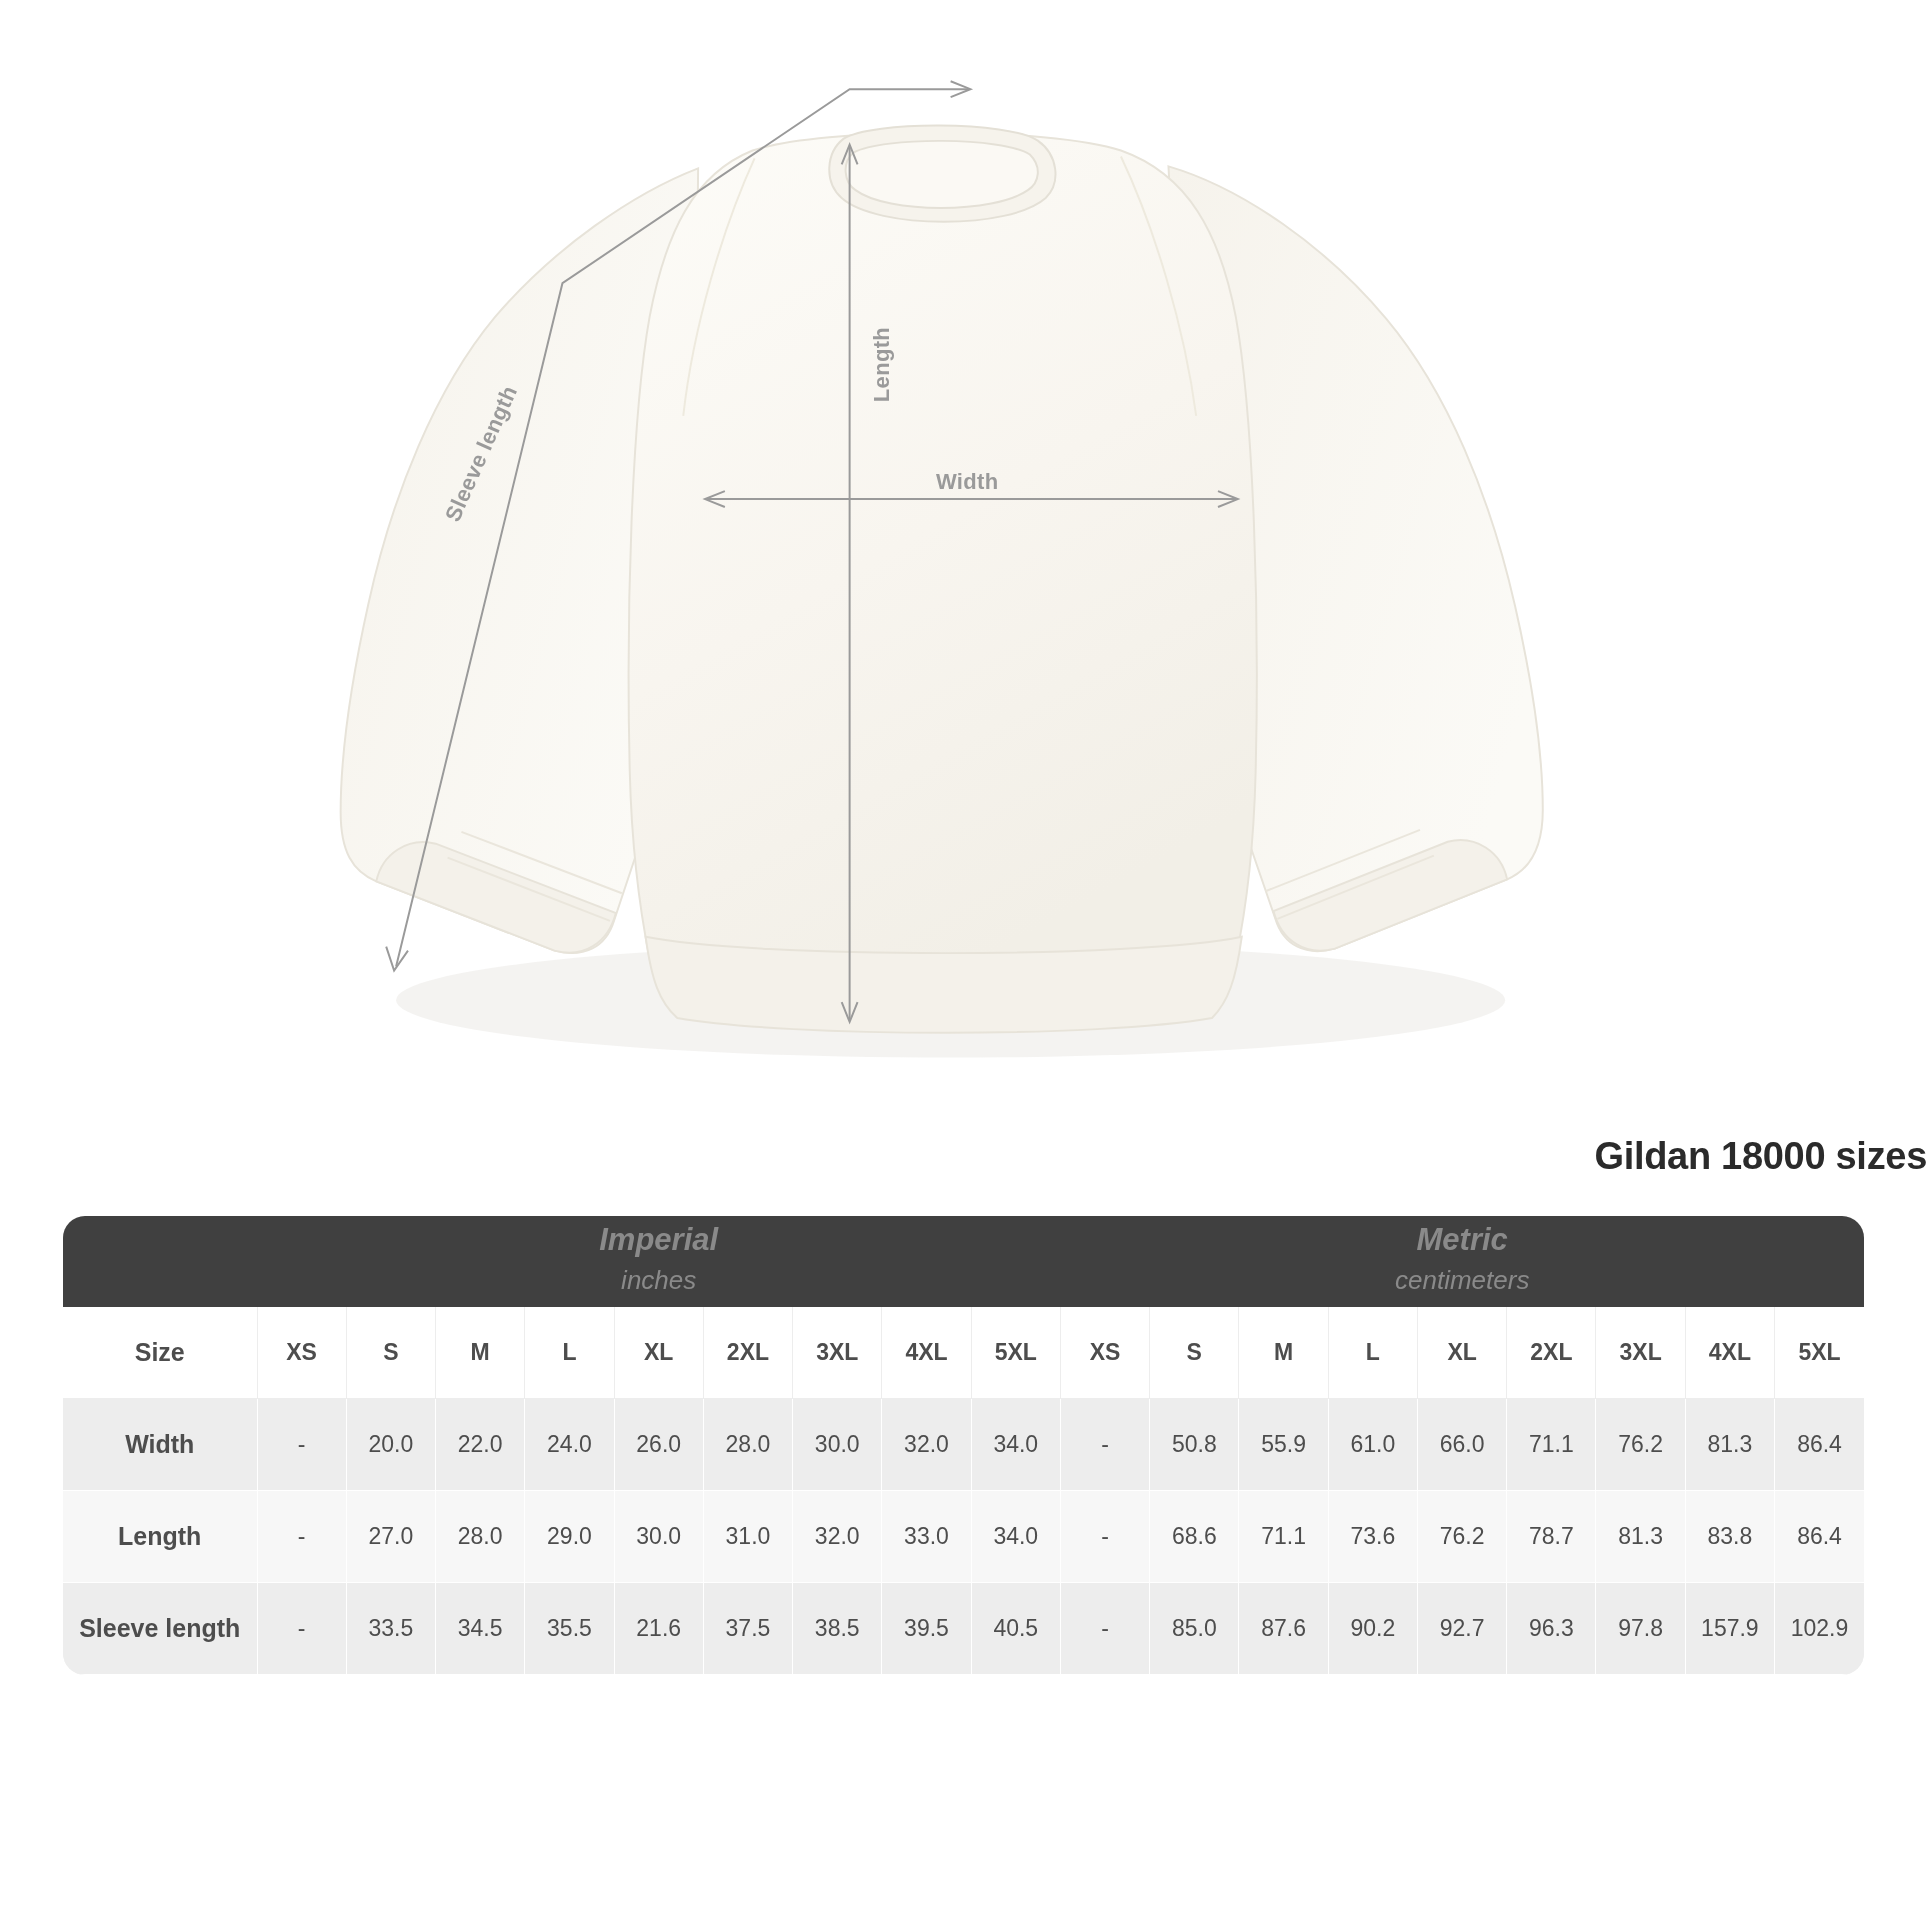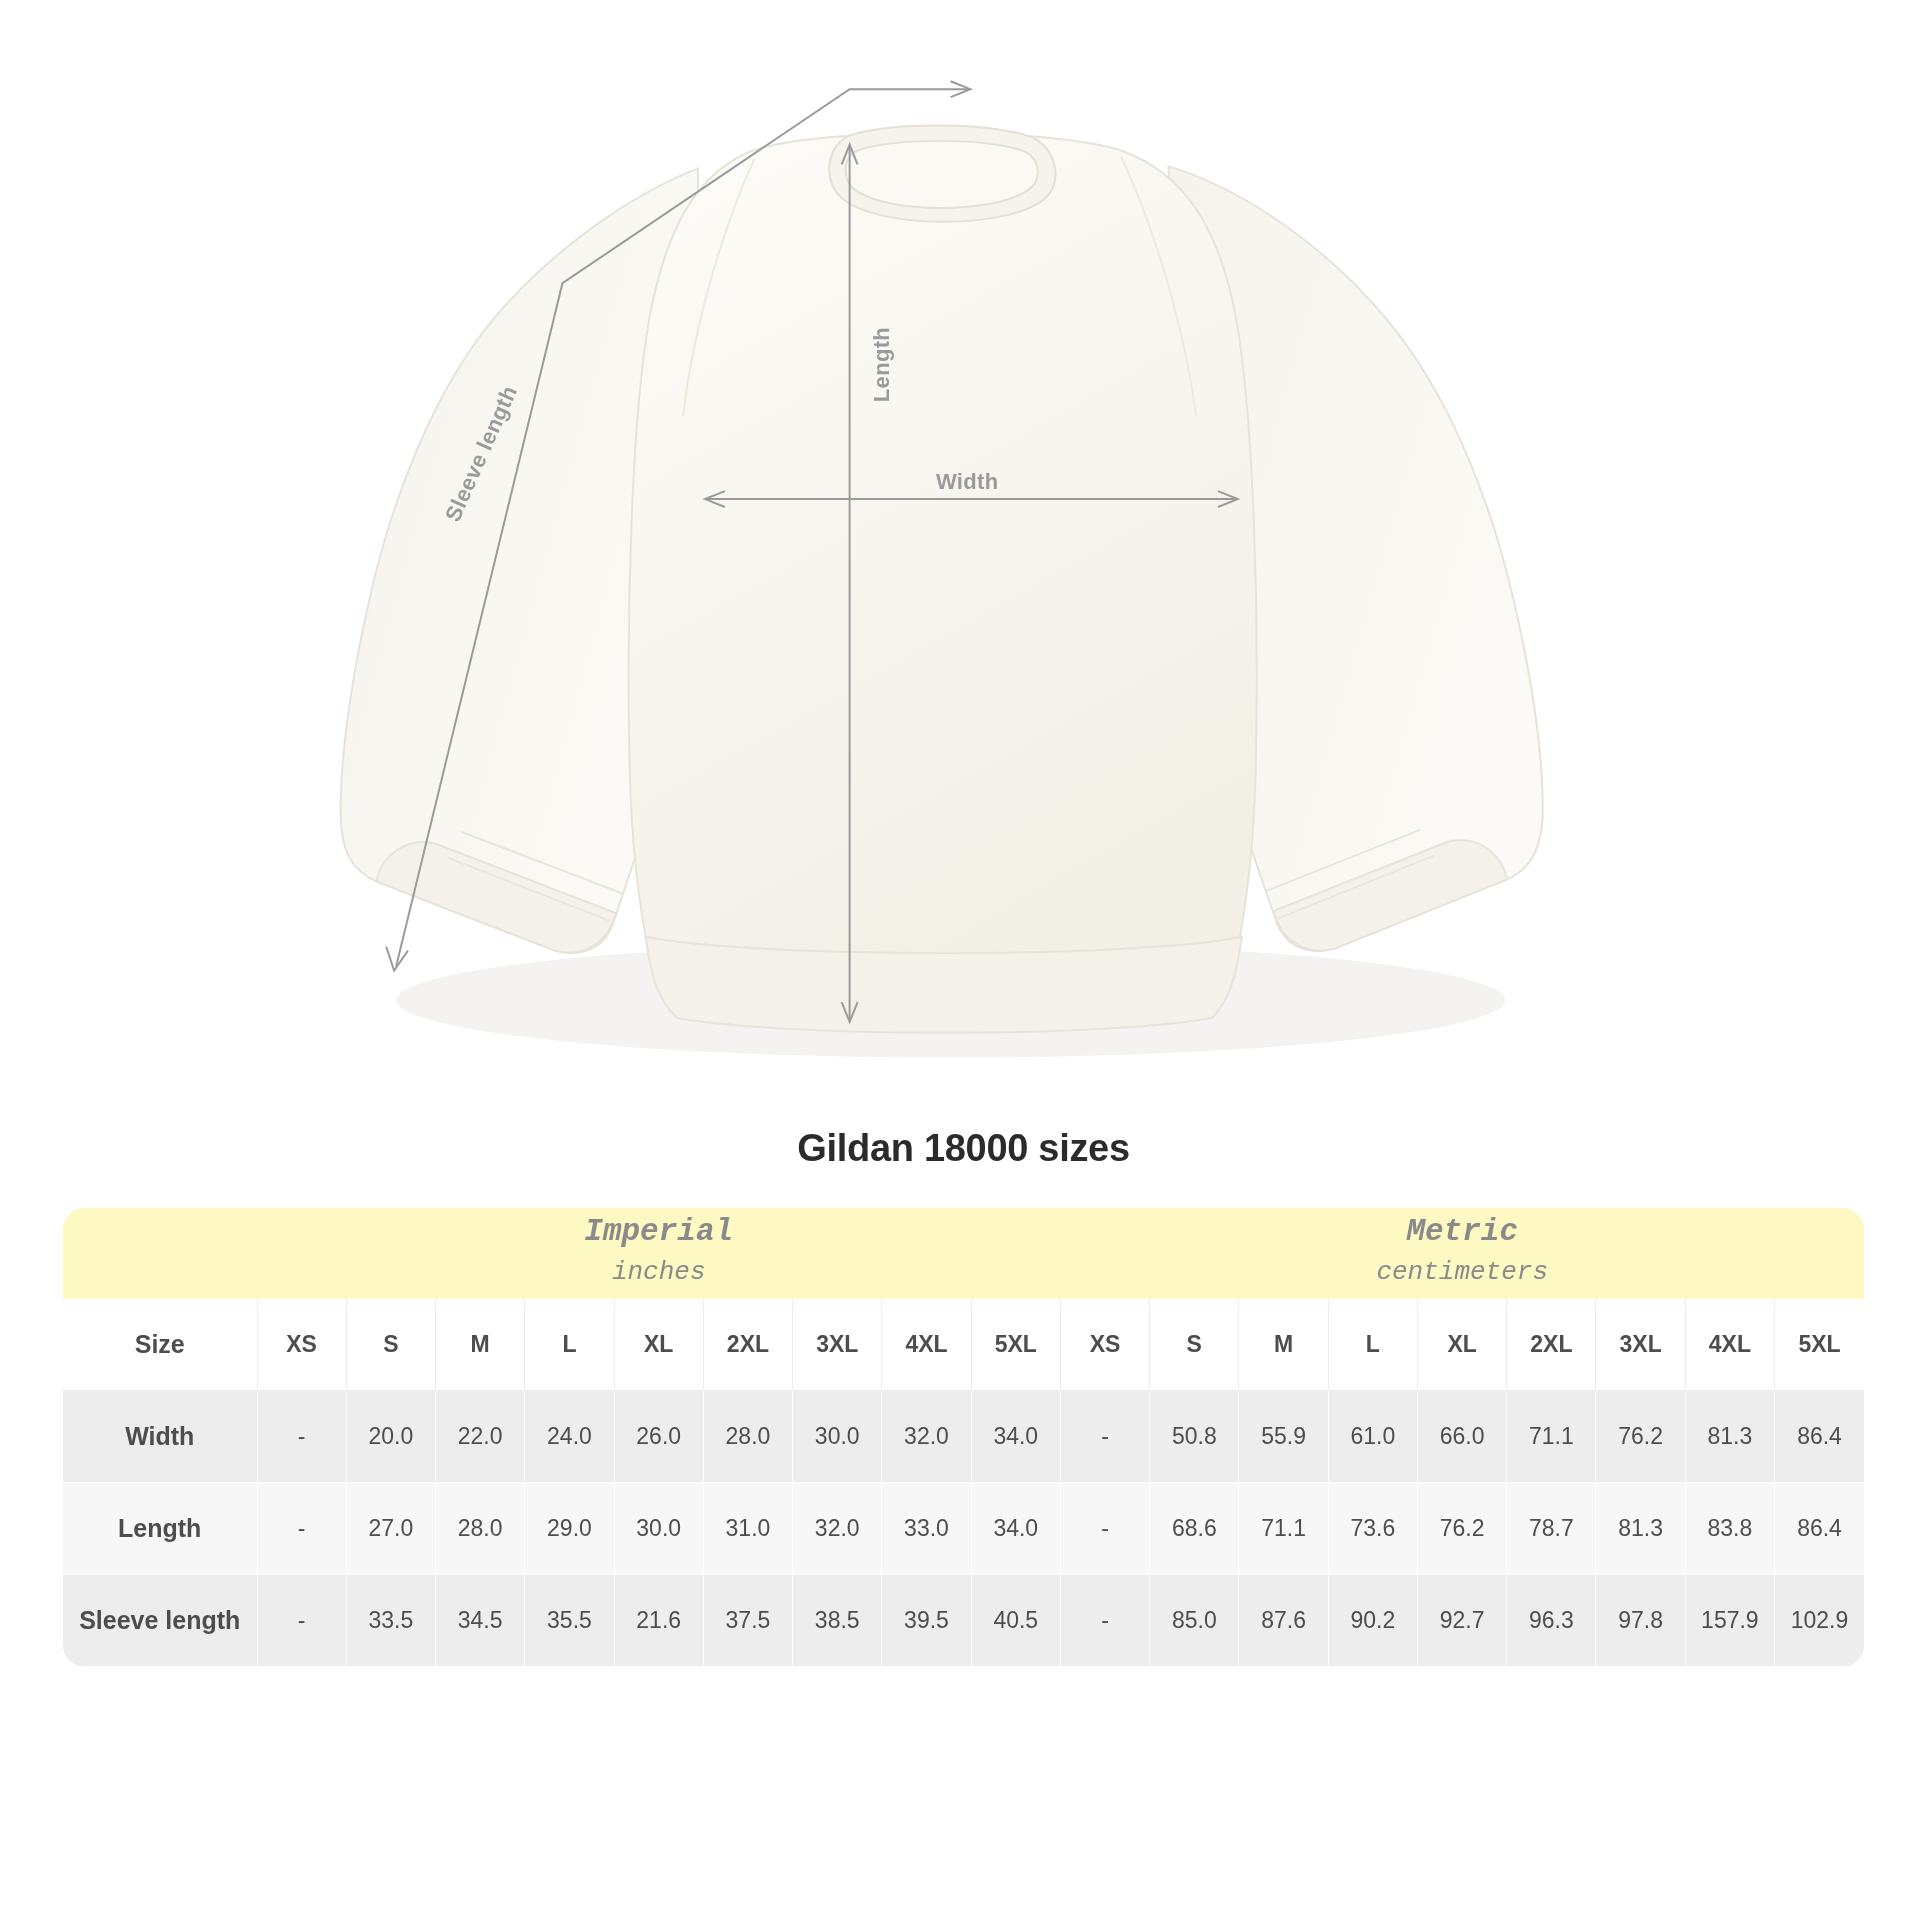--- a/index.html
+++ b/index.html
@@ -51,22 +51,22 @@
   .dim-label.sleeve-lbl {
     left: 440px;
     top: 515px;
     transform: rotate(-66deg);
     transform-origin: left top;
     white-space: nowrap;
   }
 
   
   .title-block {
-    text-align: center;
-    margin-top: 8px;
+    text-align: right;
+    margin-top: 16px;
   }
   .chart-title {
     font-size: 38px;
     font-weight: bold;
     color: #2b2b2b;
     letter-spacing: -0.3px;
   }
   .chart-note {
     font-size: 21px;
     font-style: italic;
@@ -90,24 +90,23 @@
   table.size-table td {
     text-align: center;
     font-size: 23px;
     color: #4d4d4d;
     padding: 0;
     height: 91px;
     vertical-align: middle;
   }
   
   .unit-row td {
-    background: #fef9c3;
+    background: #404040;
     height: 137px;
     border: none;
-    font-family: Liberation Mono, monospace;
   }
   .unit-name {
     font-size: 31px;
     font-weight: bold;
     font-style: italic;
     color: #8a8a8a;
     line-height: 1.25;
   }
   .unit-sub {
     font-size: 26px;

